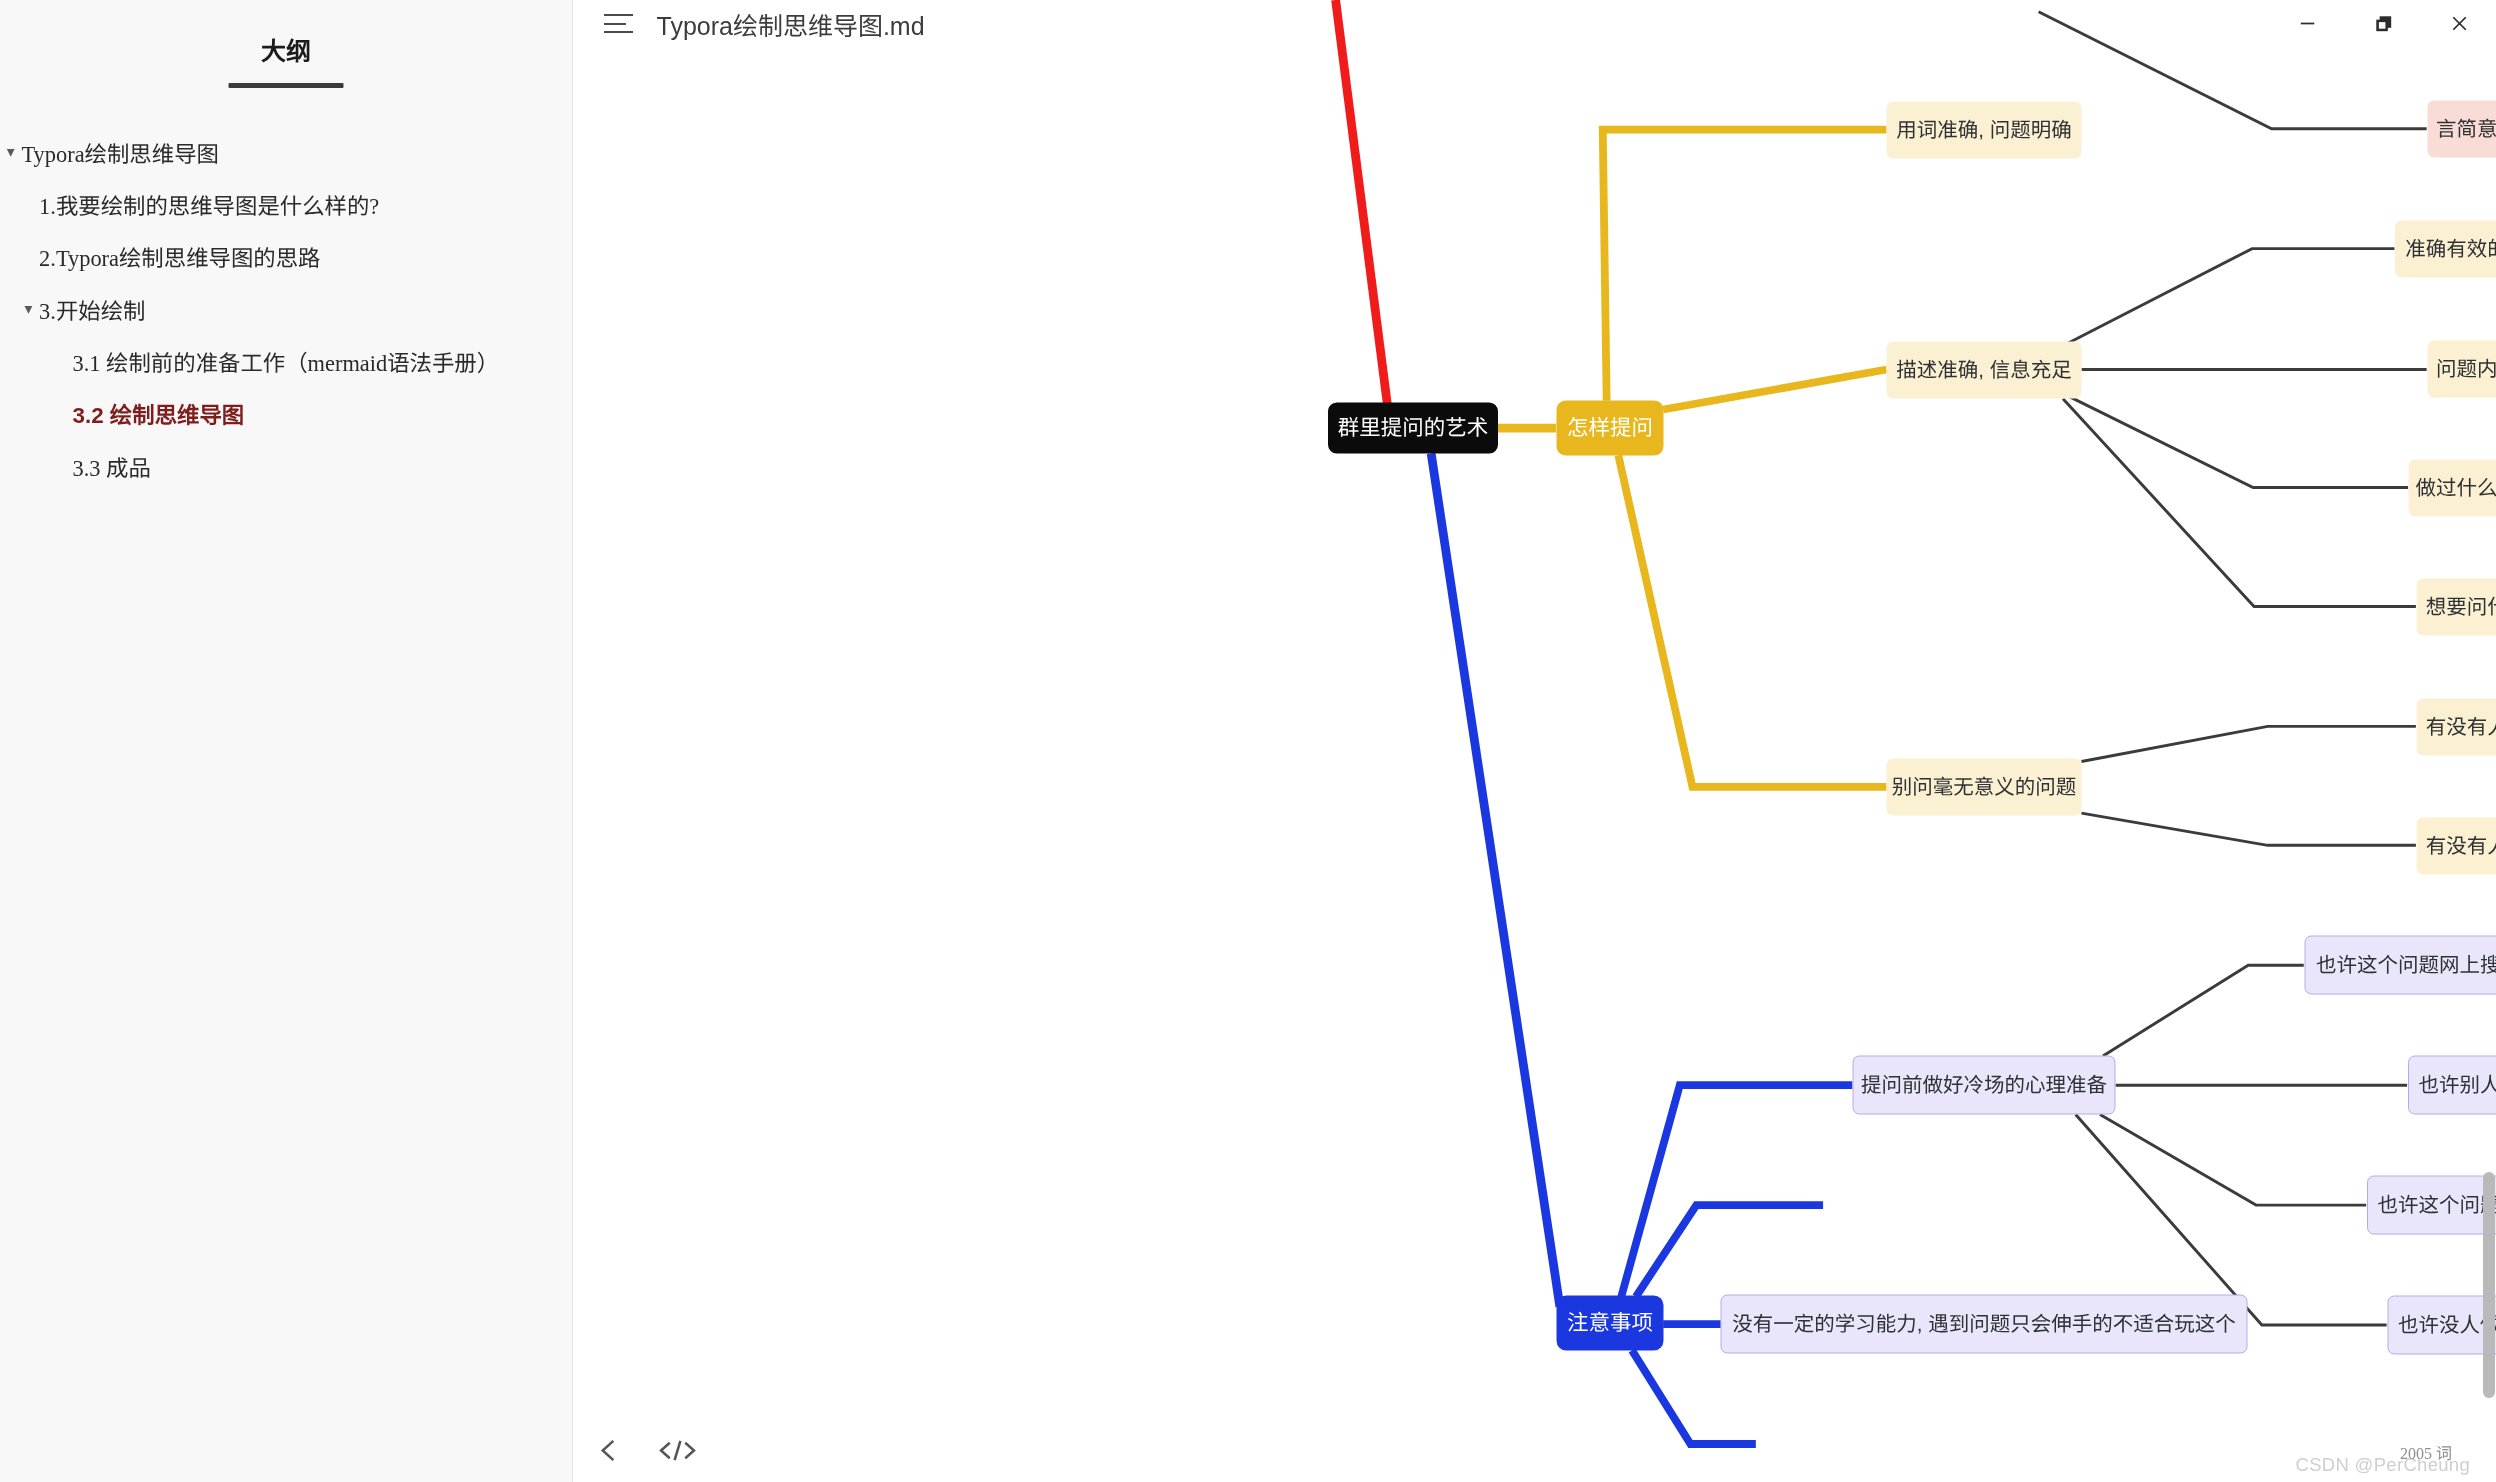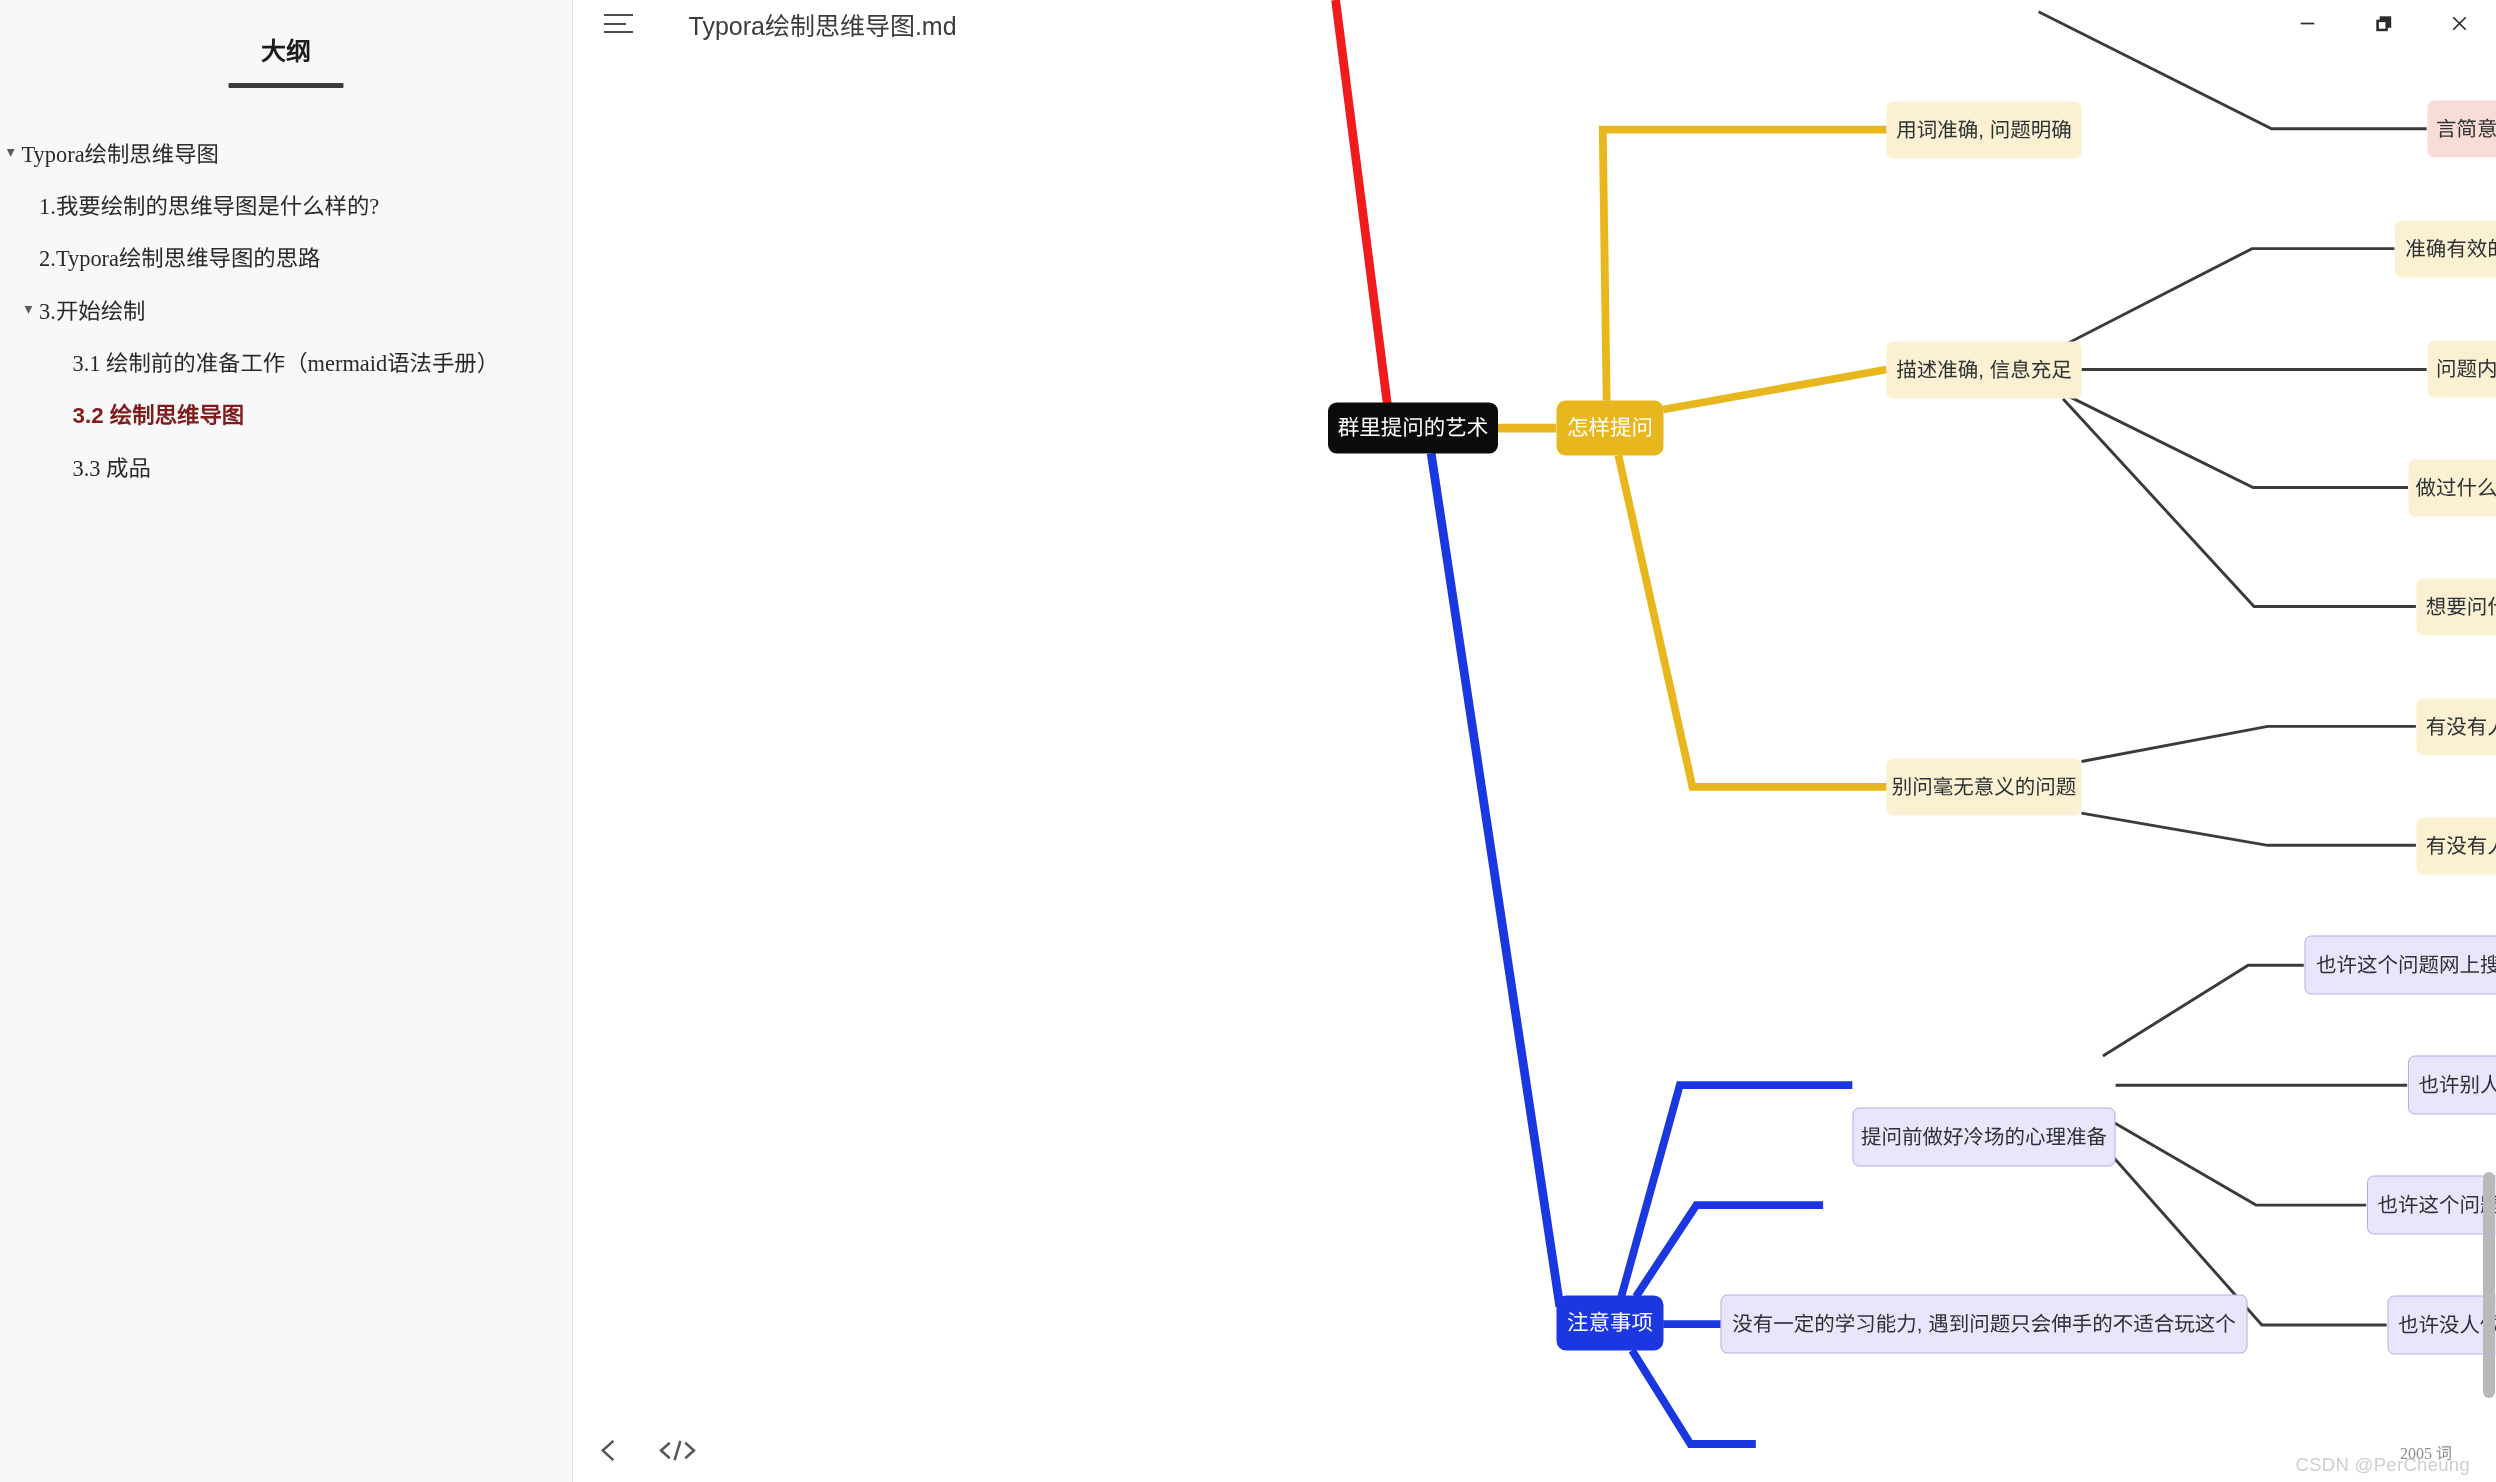--- a/index.html
+++ b/index.html
@@ -99,21 +99,20 @@
     gap: 6.8px; cursor: pointer; margin-right: 19.5px;
   }
   #hamburger i { display:block; height: 2px; background: #4b4b4b; }
   #hamburger i:nth-child(1){ width: 29px; }
   #hamburger i:nth-child(2){ width: 21.5px; }
   #hamburger i:nth-child(3){ width: 29px; }
   #doc-title {
     font-size: 25px; color: #3c3c3c;
     font-family: "Liberation Sans", "DejaVu Sans", sans-serif;
     white-space: nowrap;
-    margin-left: 32px;
   }
   #winctl {
     position: absolute; top: 0; right: 0;
     height: 47px; display: flex; align-items: center;
     z-index: 50;
   }
   .wbtn {
     width: 76px; height: 47px;
     display: flex; align-items: center; justify-content: center;
     cursor: pointer;
@@ -299,21 +298,21 @@
       <div class="node cream" style="left:1411px; top:787px; width:195px; height:57px;">别问毫无意义的问题</div>
 
       <div class="node pink" style="left:1904px; top:129px; width:99px; height:57px;">言简意赅</div>
       <div class="node cream" style="left:1904px; top:249px; width:164px; height:57px;">准确有效的信息</div>
       <div class="node cream" style="left:1904px; top:369px; width:99px; height:57px;">问题内容</div>
       <div class="node cream" style="left:1904px; top:488px; width:137px; height:57px;">做过什么尝试</div>
       <div class="node cream" style="left:1904px; top:607px; width:121px; height:57px;">想要问什么</div>
       <div class="node cream" style="left:1904px; top:727px; width:121px; height:57px;">有没有人在</div>
       <div class="node cream" style="left:1904px; top:846px; width:121px; height:57px;">有没有人会</div>
 
-      <div class="node lav" style="left:1411px; top:1137px; width:263px; height:59px;font-family:Liberation Serif, serif;">提问前做好冷场的心理准备</div>
+      <div class="node lav" style="left:1411px; top:1085px; width:263px; height:59px;font-family:Liberation Serif, serif;">提问前做好冷场的心理准备</div>
       <div class="node lav" style="left:1411px; top:1324px; width:527px; height:59px;">没有一定的学习能力, 遇到问题只会伸手的不适合玩这个</div>
 
       <div class="node lav" style="left:1907px; top:965px;  width:351px; height:59px;">也许这个问题网上搜一下就知道答案</div>
       <div class="node lav" style="left:1907px; top:1085px; width:144px; height:59px;">也许别人在忙</div>
       <div class="node lav" style="left:1907px; top:1205px; width:226px; height:59px;">也许这个问题太简单了</div>
       <div class="node lav" style="left:1907px; top:1325px; width:185px; height:59px;">也许没人做过这个</div>
     </div>
 
     <div id="footer-left">
       <div class="fbtn">

